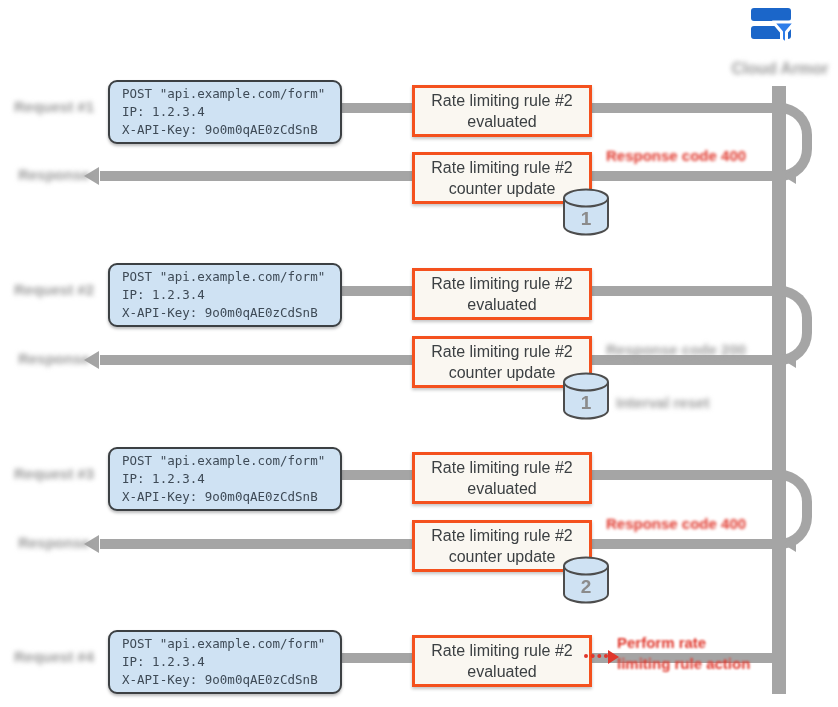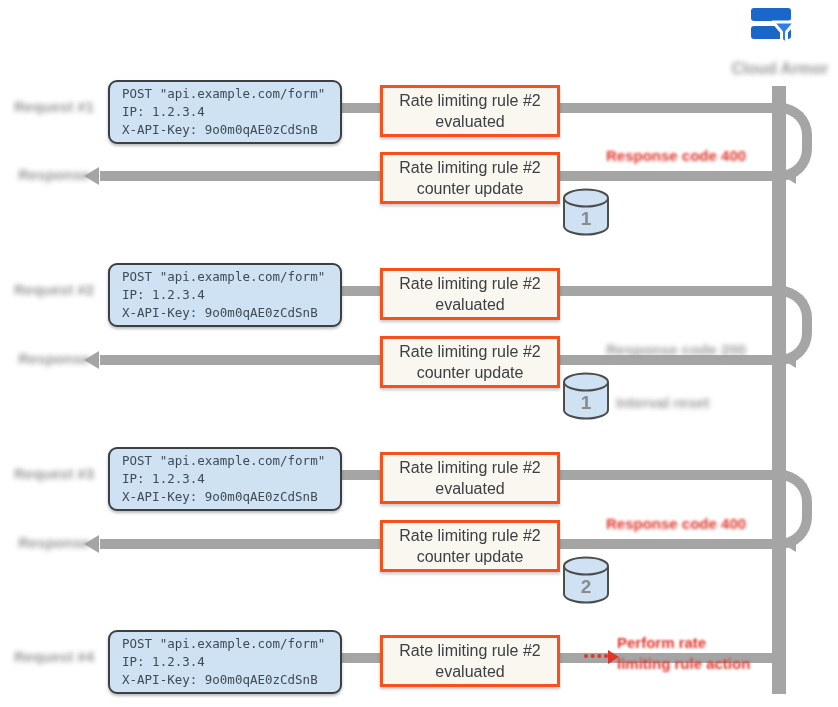--- a/index.html
+++ b/index.html
@@ -4,21 +4,21 @@
 <style>
   html,body{margin:0;padding:0;background:#fff;}
   .stage{position:relative;width:838px;height:707px;background:#ffffff;
          font-family:"Liberation Sans",sans-serif;overflow:hidden;}
   .hline{position:absolute;height:10px;background:#a5a5a5;z-index:1;}
   .vbar{position:absolute;left:772px;top:86px;width:14px;height:608px;background:#a5a5a5;z-index:1;}
   .card{position:absolute;left:108px;width:206px;padding:3px 12px;background:#cfe2f3;
         border:2px solid #3c4043;border-radius:9px;font-family:"DejaVu Sans Mono",monospace;
         font-size:12.5px;line-height:18px;color:#3e4a56;z-index:2;white-space:nowrap;
         box-shadow:0 2px 3px rgba(60,64,67,.35);}
-  .obox{position:absolute;left:380px;width:174px;height:46px;background:#faf7f1;
+  .obox{position:absolute;left:412px;width:174px;height:46px;background:#faf7f1;
         border:3px solid #f4511e;display:flex;flex-direction:column;align-items:center;
         justify-content:center;font-size:16px;line-height:21px;color:#3c4043;z-index:2;
         text-align:center;box-shadow:0 2px 3px rgba(60,64,67,.3);}
   .lbl{position:absolute;left:6px;width:96px;text-align:center;font-size:15px;font-weight:600;
        color:#9a9a9a;filter:blur(2.6px);z-index:2;}
   .larrow{position:absolute;left:84px;width:0;height:0;border-top:9px solid transparent;
        border-bottom:9px solid transparent;border-right:15px solid #a5a5a5;z-index:1;}
   .arc{position:absolute;left:780px;width:32px;border:10px solid #a5a5a5;border-left:none;
        border-radius:0 40px 40px 0;z-index:1;box-sizing:border-box;}
   .arc-arrow{position:absolute;left:783px;width:0;height:0;border-top:8px solid transparent;

